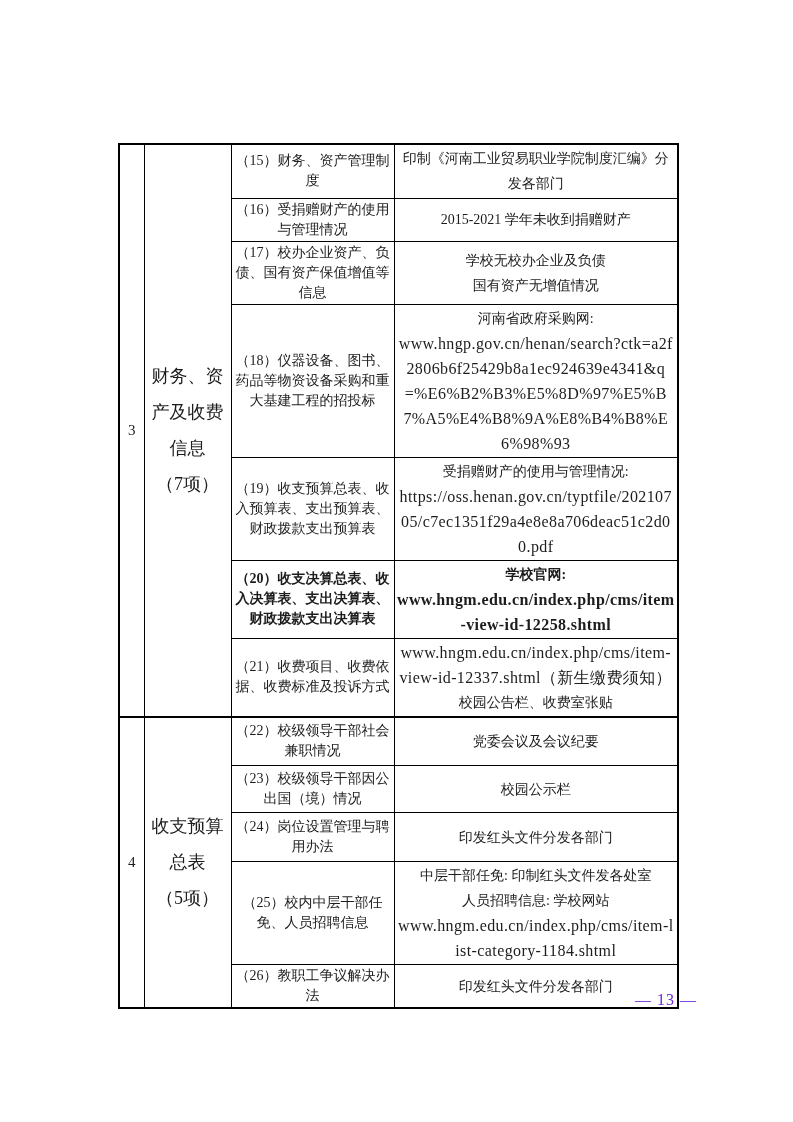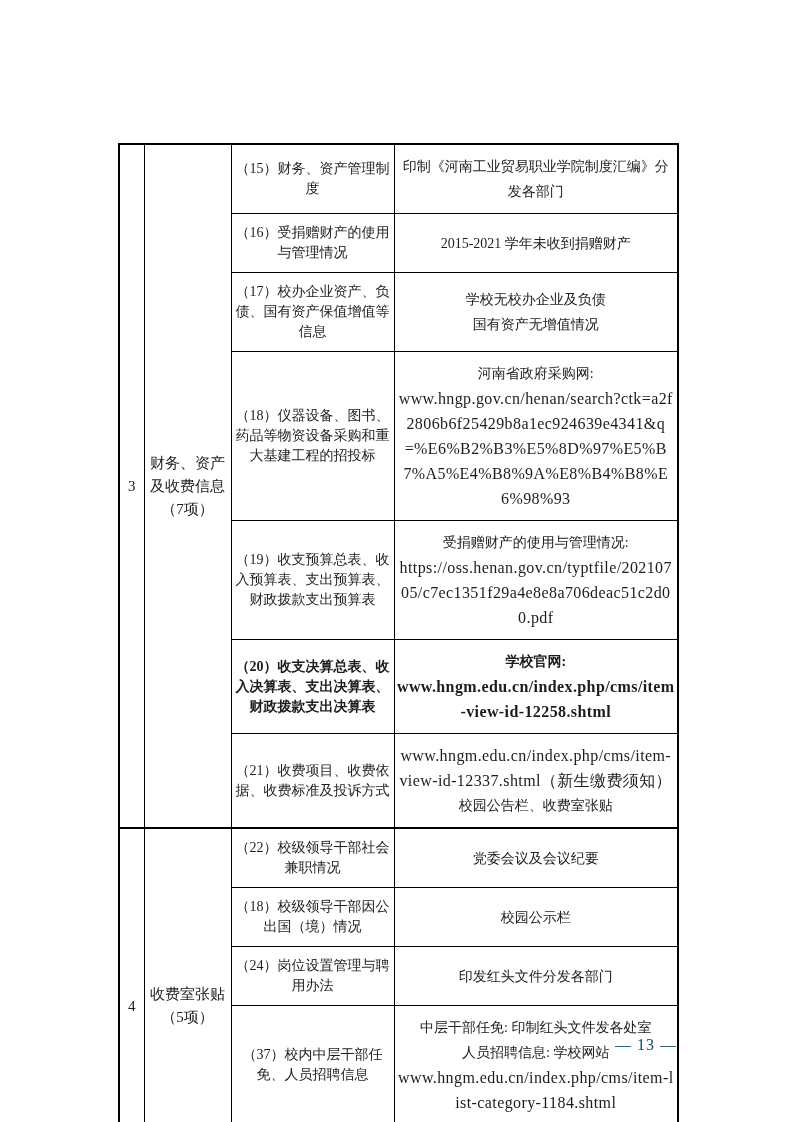--- a/index.html
+++ b/index.html
@@ -23,32 +23,32 @@
     top: 143px;
     width: 559px;
     border-collapse: collapse;
     table-layout: fixed;
     border: 2px solid #000;
   }
   table.doc-table td {
     border: 1px solid #000;
     text-align: center;
     vertical-align: middle;
-    padding: 9px 2px;
+    padding: 1px 2px;
     overflow: hidden;
   }
   tr.sec-start td {
     border-top: 2px solid #000;
   }
   td.num-cell {
     font-size: 15px;
   }
   td.cat-cell {
-    font-size: 15px;
-    line-height: 23px;
+    font-size: 18px;
+    line-height: 36px;
     padding: 1px 3px;
   }
   td.item-cell {
     font-size: 14px;
     line-height: 20px;
     padding: 1px 4px;
   }
   td.content-cell {
     font-size: 14px;
     line-height: 25px;
@@ -58,25 +58,24 @@
     font-size: 14px;
   }
   .line-url {
     font-size: 16px;
     letter-spacing: 0.4px;
     word-break: break-all;
   }
   .page-number {
     position: absolute;
     top: 991px;
-    right: 116px;
+    right: 96px;
     font-size: 16px;
     letter-spacing: 1px;
-    color: #0c4a6e;
-    margin-top: 45px;
+    color: #6d28d9;
   }
 </style>
 </head>
 <body>
 
 <div class="page">
 
   <table class="doc-table">
     <colgroup>
       <col style="width:25px">
@@ -133,42 +132,42 @@
         <tr style="height: 52px;">
           <td class="item-cell">（21）收费项目、收费依据、收费标准及投诉方式</td>
           <td class="content-cell">
             <div class="line-url">www.hngm.edu.cn/index.php/cms/item-view-id-12337.shtml（新生缴费须知）</div>
             <div class="line-zh">校园公告栏、收费室张贴</div>
           </td>
         </tr>
         <tr class="sec-start" style="height: 49px;">
           <td class="num-cell" rowspan="5">4</td>
           <td class="cat-cell" rowspan="5">
-            <div>收费室张贴</div>
+            <div>收支预算总表</div>
             <div>（5项）</div>
           </td>
           <td class="item-cell">（22）校级领导干部社会兼职情况</td>
           <td class="content-cell">
             <div class="line-zh">党委会议及会议纪要</div>
           </td>
         </tr>
         <tr style="height: 47px;">
-          <td class="item-cell">（18）校级领导干部因公出国（境）情况</td>
+          <td class="item-cell">（23）校级领导干部因公出国（境）情况</td>
           <td class="content-cell">
             <div class="line-zh">校园公示栏</div>
           </td>
         </tr>
         <tr style="height: 49px;">
           <td class="item-cell">（24）岗位设置管理与聘用办法</td>
           <td class="content-cell">
             <div class="line-zh">印发红头文件分发各部门</div>
           </td>
         </tr>
         <tr style="height: 103px;">
-          <td class="item-cell">（37）校内中层干部任免、人员招聘信息</td>
+          <td class="item-cell">（25）校内中层干部任免、人员招聘信息</td>
           <td class="content-cell">
             <div class="line-zh">中层干部任免: 印制红头文件发各处室</div>
             <div class="line-zh">人员招聘信息: 学校网站</div>
             <div class="line-url">www.hngm.edu.cn/index.php/cms/item-list-category-1184.shtml</div>
           </td>
         </tr>
         <tr style="height: 35px;">
           <td class="item-cell">（26）教职工争议解决办法</td>
           <td class="content-cell">
             <div class="line-zh">印发红头文件分发各部门</div>

